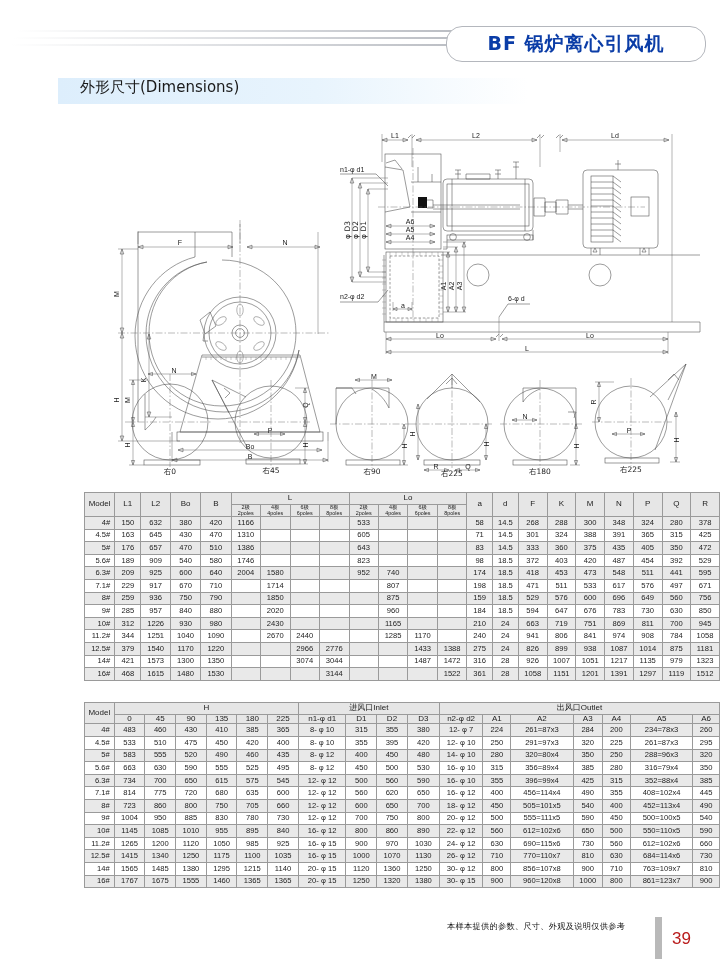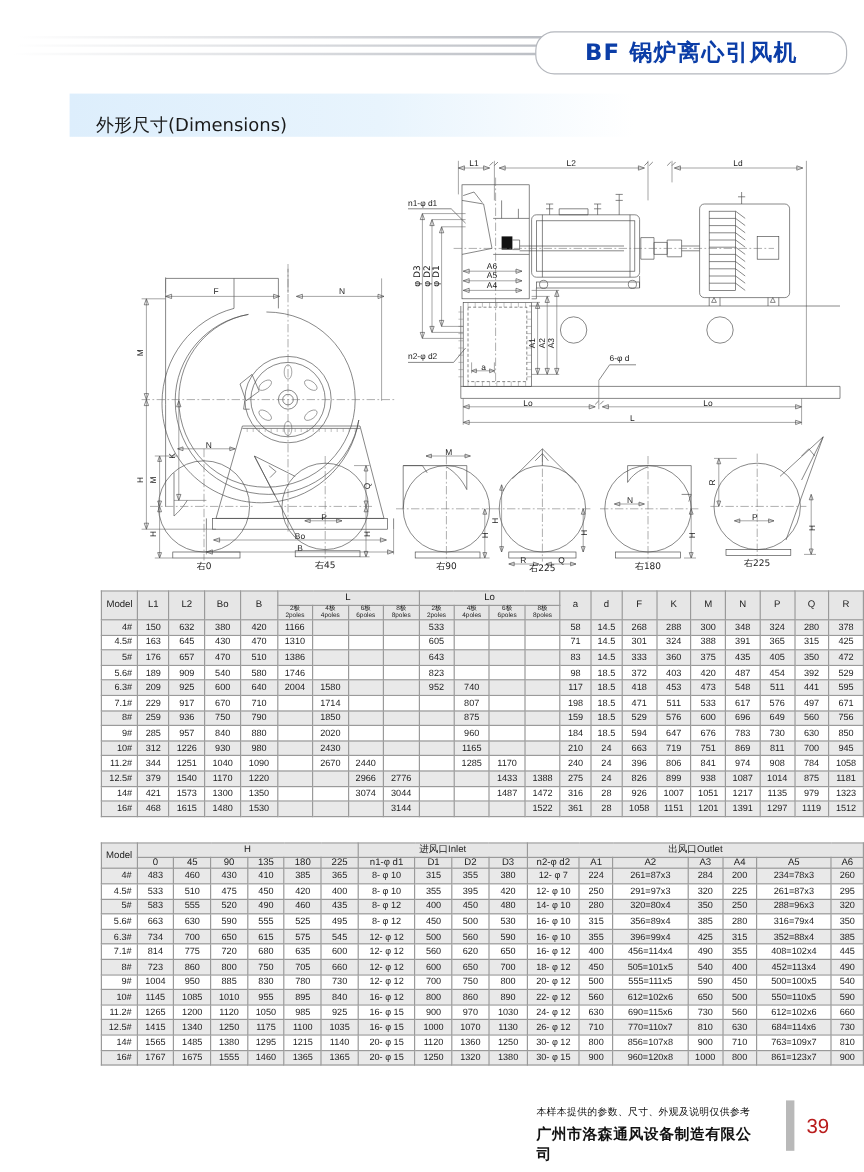--- a/index.html
+++ b/index.html
@@ -19,23 +19,23 @@
     position:absolute;left:446px;top:26px;width:258px;height:34px;
     border:1.4px solid #b4b7bd;border-radius:16px;background:#fff;
     display:flex;align-items:center;justify-content:center;
   }
   .title-box span{
     color:#0b3da7;font-weight:bold;font-size:19px;letter-spacing:1px;
     font-family:"DejaVu Sans","Liberation Sans",sans-serif;
   }
   
   .section-bar{
-    position:absolute;left:58px;top:78px;width:470px;height:36px;
+    position:absolute;left:58px;top:78px;width:470px;height:26px;
     background:linear-gradient(to right,#ddeefc 0%,#e8f4fd 55%,#ffffff 100%);
-    display:flex;align-items:flex-end;
+    display:flex;align-items:flex-start;
   }
   .section-bar span{font-size:15px;color:#1a1a1a;padding-left:22px;font-family:"DejaVu Sans","Liberation Sans",sans-serif;}
   
   .drawing{position:absolute;left:0px;top:112px;width:720px;height:365px;}
   .drawing svg{display:block;}
   
   .tbl-wrap{position:absolute;font-size:7.4px;color:#1c1c1c;}
   table.dim{border-collapse:collapse;table-layout:fixed;}
   table.dim td,table.dim th{
     border:0.7px solid #9a9a9a;text-align:center;vertical-align:middle;
@@ -564,21 +564,21 @@
           <td>600</td>
           <td>640</td>
           <td>2004</td>
           <td>1580</td>
           <td></td>
           <td></td>
           <td>952</td>
           <td>740</td>
           <td></td>
           <td></td>
-          <td>117</td>
+          <td>174</td>
           <td>18.5</td>
           <td>418</td>
           <td>453</td>
           <td>473</td>
           <td>548</td>
           <td>511</td>
           <td>441</td>
           <td>595</td>
         </tr>
         <tr>
@@ -686,21 +686,21 @@
           <td></td>
           <td>2670</td>
           <td>2440</td>
           <td></td>
           <td></td>
           <td>1285</td>
           <td>1170</td>
           <td></td>
           <td>240</td>
           <td>24</td>
-          <td>396</td>
+          <td>941</td>
           <td>806</td>
           <td>841</td>
           <td>974</td>
           <td>908</td>
           <td>784</td>
           <td>1058</td>
         </tr>
         <tr class="alt">
           <td class="model">12.5#</td>
           <td>379</td>
@@ -1086,16 +1086,15 @@
           <td>800</td>
           <td>861=123x7</td>
           <td>900</td>
         </tr>
       </tbody>
   </table>
 </div>
 
 <div class="footer">
   <div class="f-note">本样本提供的参数、尺寸、外观及说明仅供参考</div>
-  <div class="f-company">广州市洛森通风设备制造有限公司</div>
   <div class="f-bar"></div>
   <div class="f-page">39</div>
 </div>
 
 </body></html>

